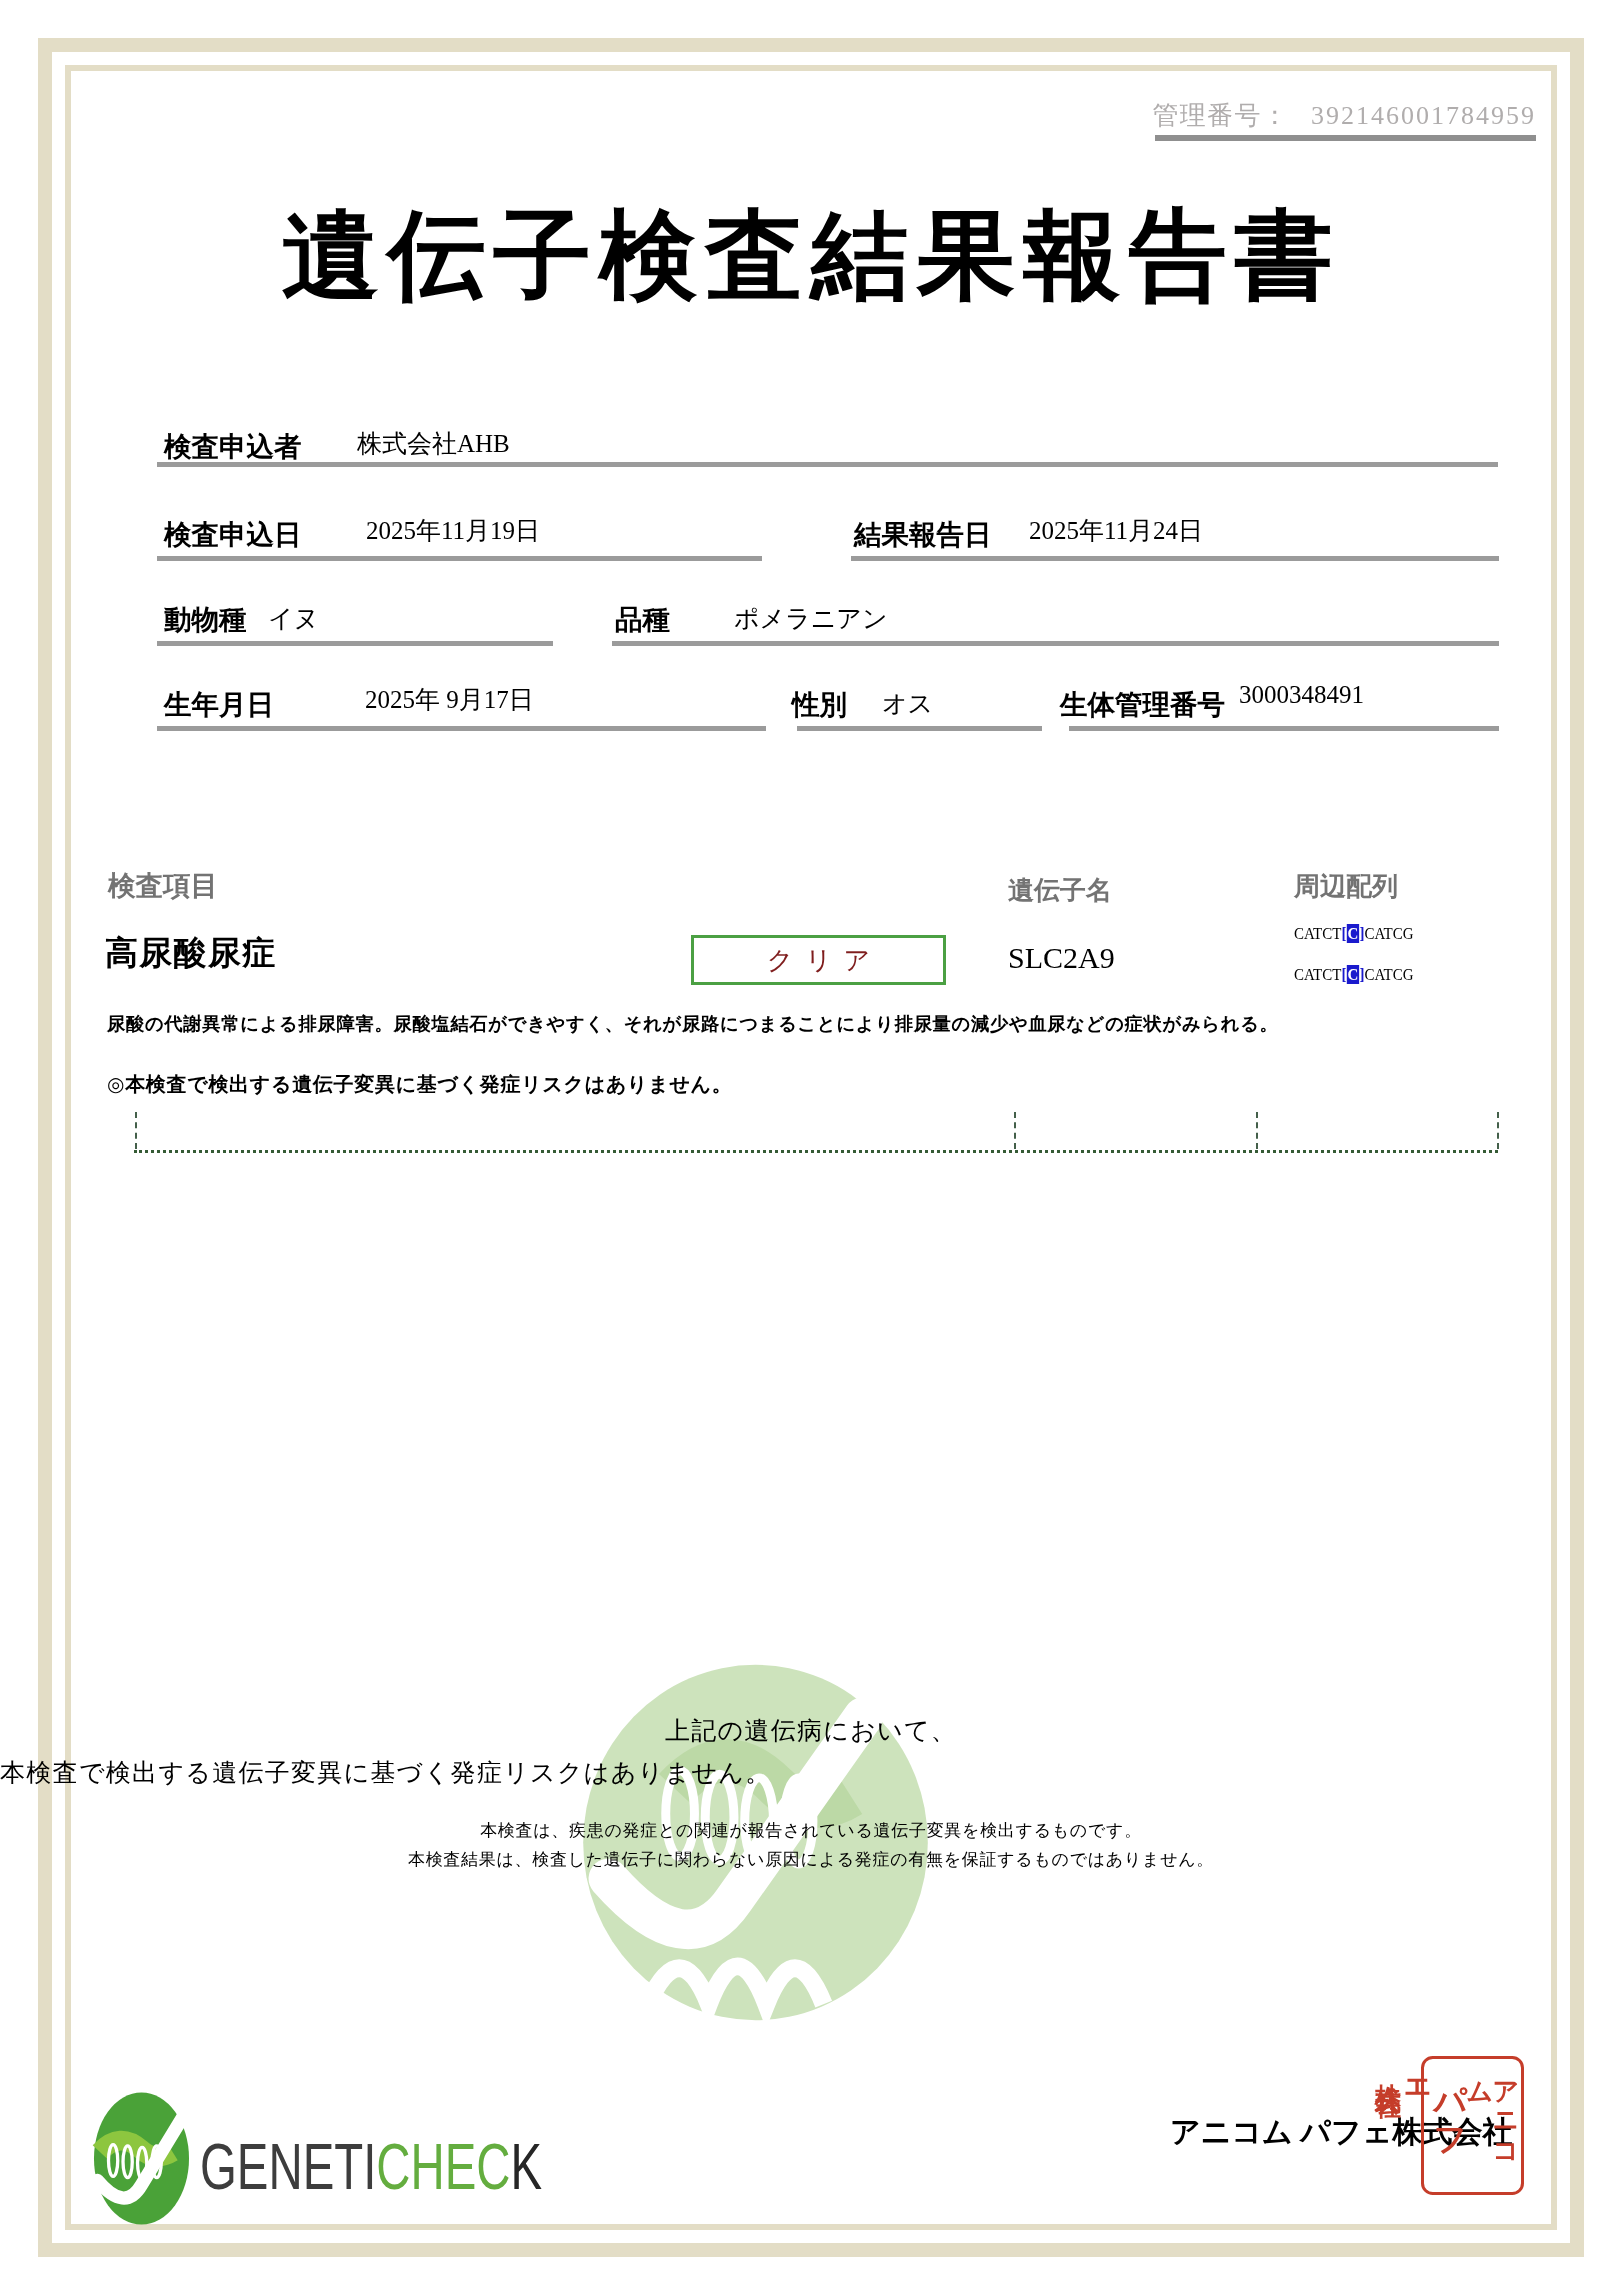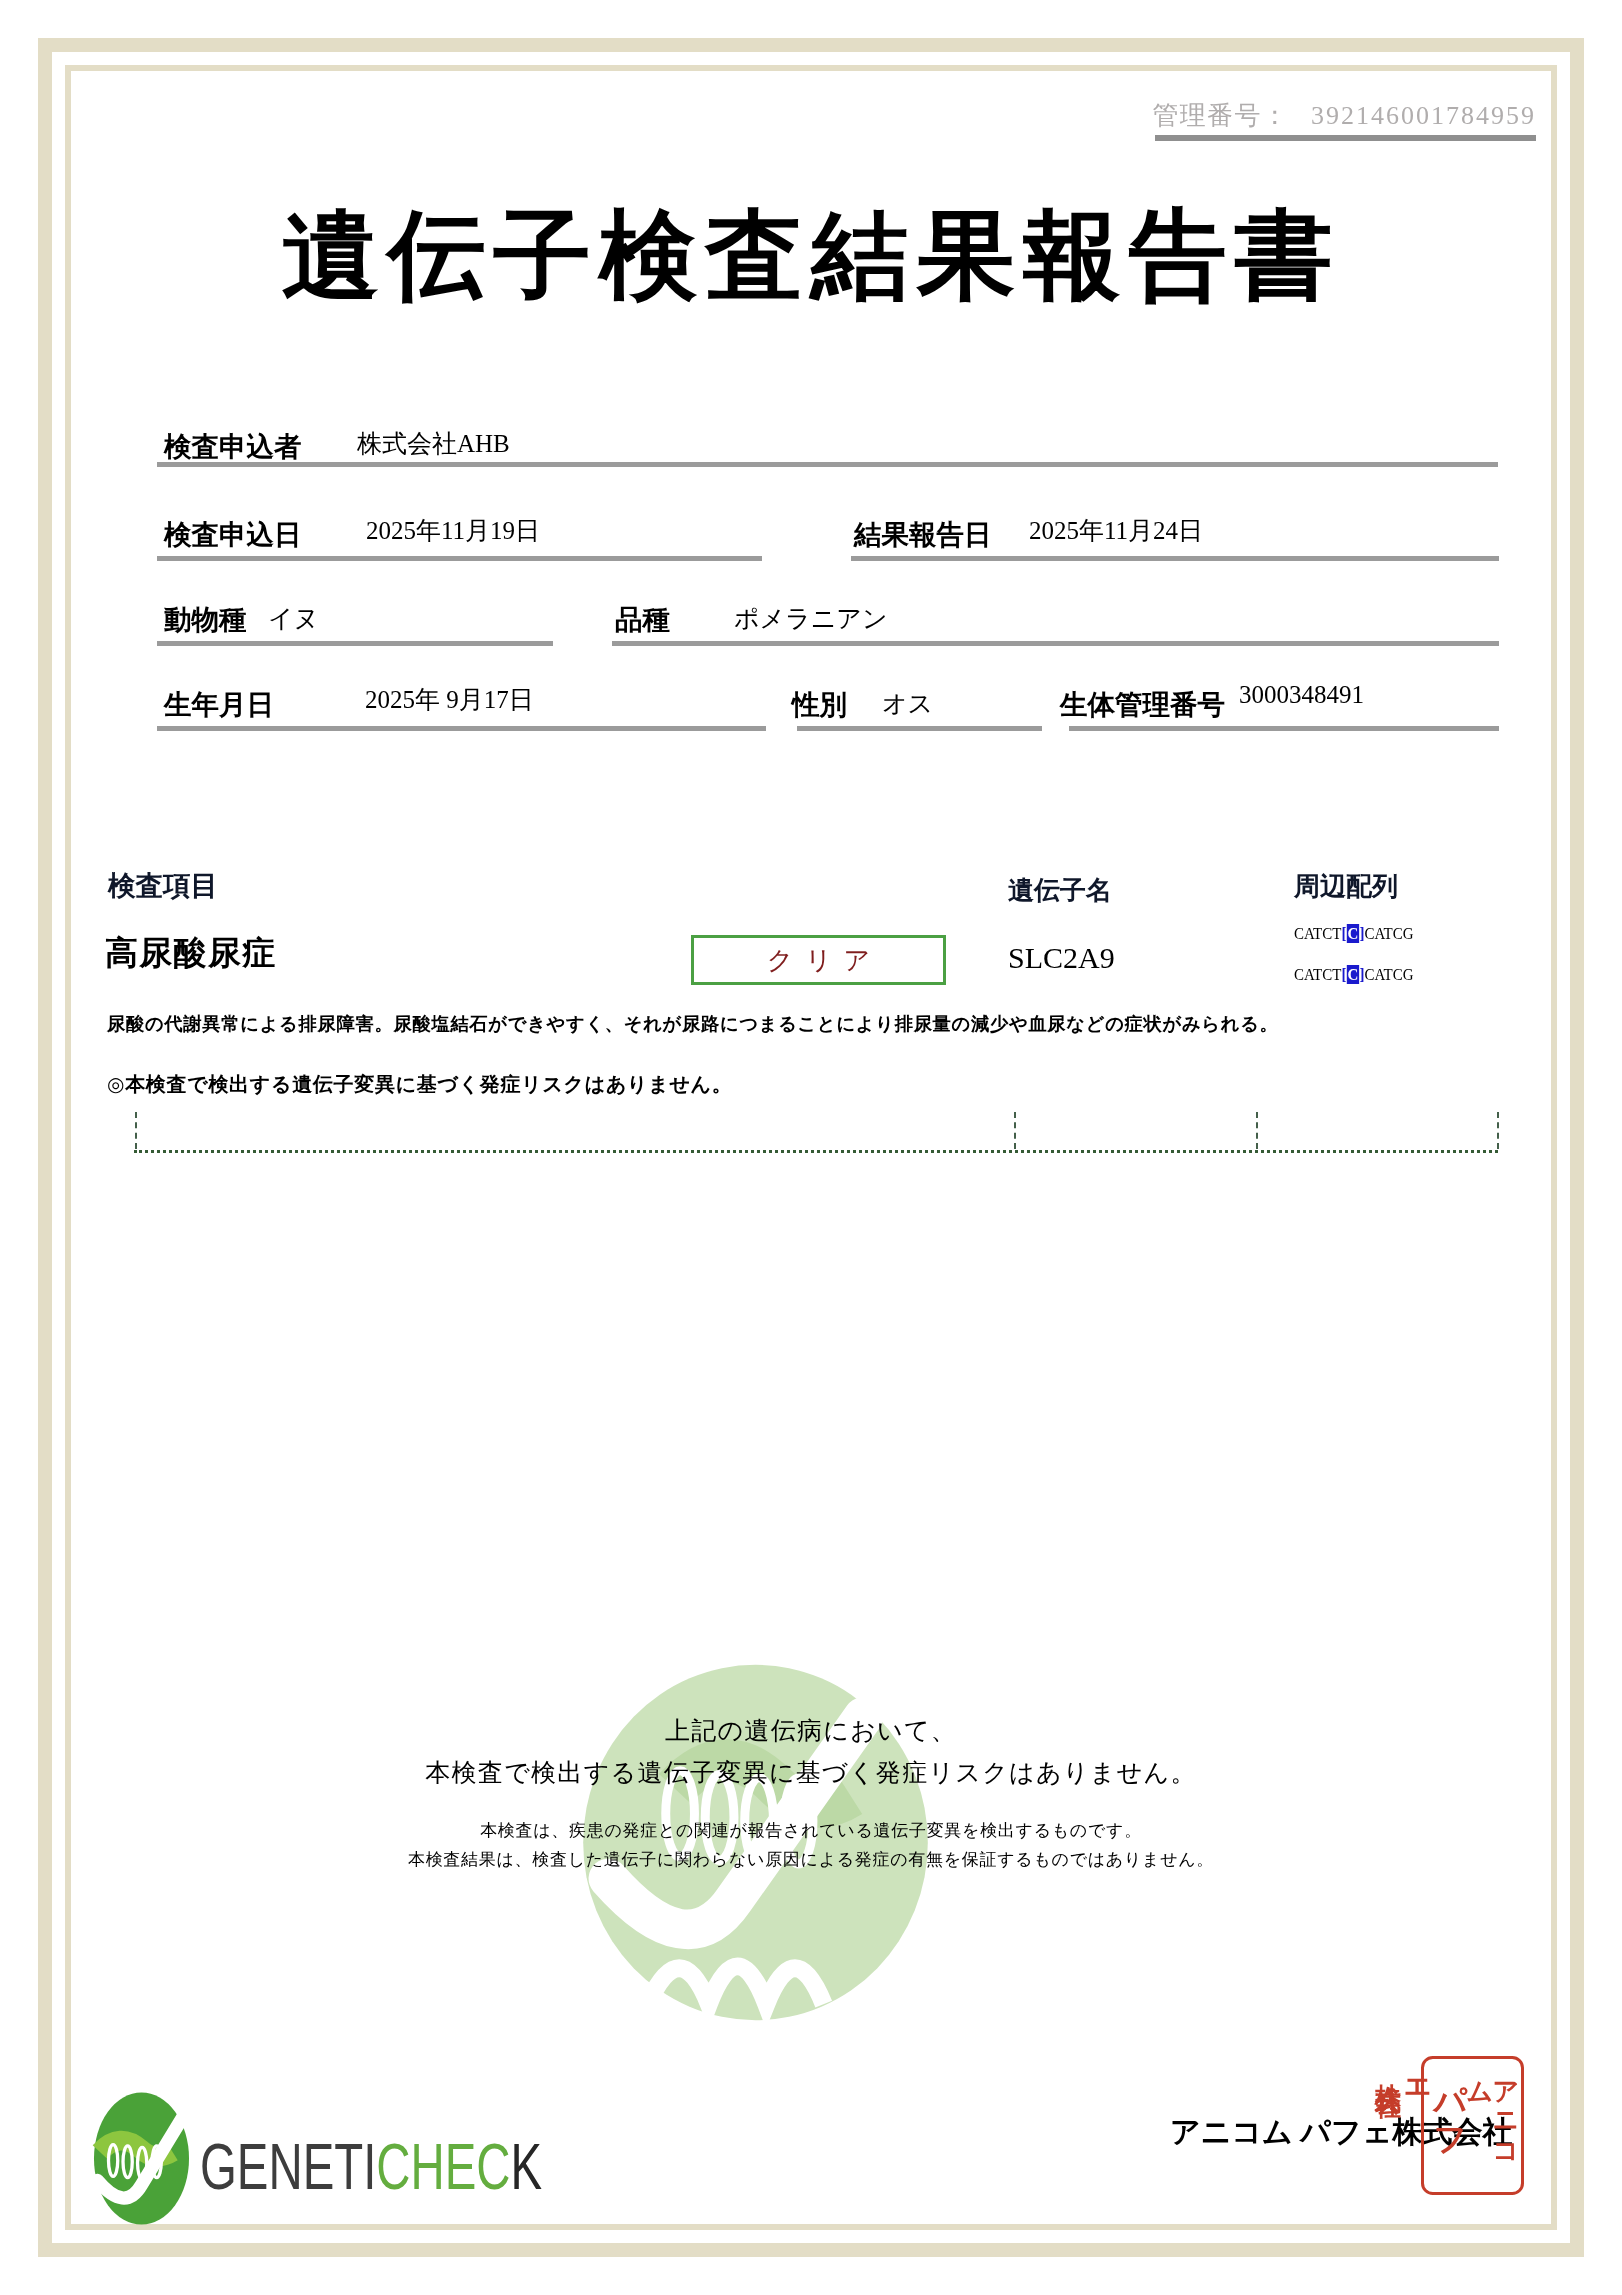--- a/index.html
+++ b/index.html
@@ -23,40 +23,40 @@
   
   .title { position:absolute; left:0; right:0; top:191px; text-align:center;
     font-size:98px; font-weight:bold; letter-spacing:7.9px; white-space:nowrap; }
 
   
   .lbl { position:absolute; font-size:27.5px; font-weight:bold; white-space:nowrap; }
   .val { position:absolute; font-size:25px; white-space:nowrap; }
   .uline { position:absolute; height:5.2px; background:#9b9b9b; }
 
   
-  .ghead { position:absolute; color:#0f172a; font-weight:bold; font-size:27.5px; white-space:nowrap; }
+  .ghead { position:absolute; color:#737373; font-weight:bold; font-size:27.5px; white-space:nowrap; }
   .disease { position:absolute; left:105px; top:931px; font-size:33px; font-weight:bold; letter-spacing:1.3px; }
   .clear-box { position:absolute; left:691px; top:935px; width:255px; height:50px;
     border:3.3px solid #4ba043; display:flex; align-items:center; justify-content:center; }
   .clear-box span { color:#7f1d1d; font-size:26px; letter-spacing:11.8px; padding-left:11.8px; }
   .gene { position:absolute; left:1008px; top:941px; font-size:30px; }
   .seq { position:absolute; left:1294px; font-size:17px; white-space:nowrap;
     transform:scaleX(0.88); transform-origin:left top; letter-spacing:0; }
   .seq .br { color:#1a1acd; font-weight:bold; }
   .seq .var { background:#1a1acd; color:#ffffff; font-weight:bold; padding:0 1.3px; }
   .desc { position:absolute; left:107px; top:1011px; width:1394px; font-size:18.3px; font-weight:bold; letter-spacing:0.7px; }
   .note { position:absolute; left:107px; top:1071px; font-size:20px; font-weight:bold; color:#000000; letter-spacing:0.7px; }
 
   .vdash { position:absolute; top:1112px; height:37px; width:0; border-left:2px dashed #44604a; }
   .hdots { position:absolute; left:134px; top:1150px; width:1364px; height:0; border-top:3.3px dotted #355b35; }
 
   
   .sum1 { position:absolute; left:0; right:0; top:1714px; text-align:center;
     font-family:"Liberation Sans","DejaVu Sans",sans-serif; font-size:25px; letter-spacing:1.3px; }
-  .sum2 { position:absolute; left:0; right:0; top:1756px; text-align:center;
+  .sum2 { position:absolute; left:0; right:0; top:1756px; text-align:left;
     font-family:"Liberation Sans","DejaVu Sans",sans-serif; font-size:25px; letter-spacing:1.3px; }
   .dis1 { position:absolute; left:0; right:0; top:1819px; text-align:center;
     font-family:"Liberation Sans","DejaVu Sans",sans-serif; font-size:17px; letter-spacing:0.7px; }
   .dis2 { position:absolute; left:0; right:0; top:1848px; text-align:center;
     font-family:"Liberation Sans","DejaVu Sans",sans-serif; font-size:17px; letter-spacing:0.7px; }
 
   .watermark { position:absolute; left:576px; top:1663px; width:359px; height:359px; z-index:0; }
   .ontop { z-index:2; }
 
   

